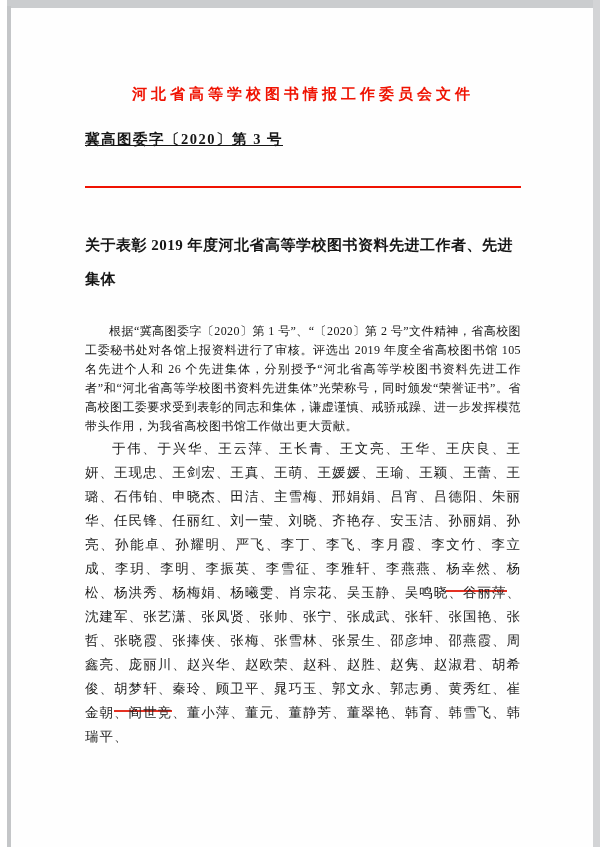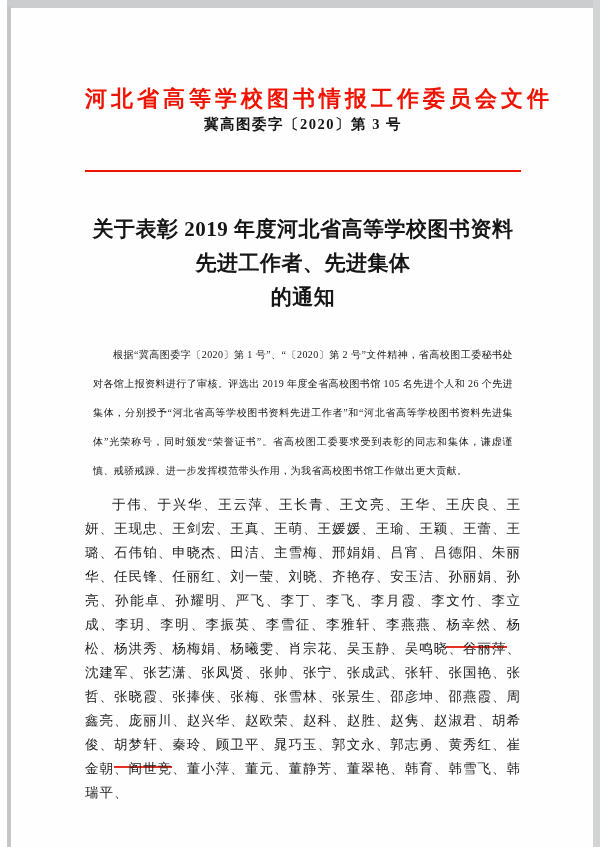--- a/index.html
+++ b/index.html
@@ -14,42 +14,43 @@
   .edge-left{left:7px;top:6px;width:4px;bottom:0;background:#c4c6c8;}
   .edge-right{right:0;top:0;width:7px;bottom:0;background:#d3d4d6;}
   .page{
     position:absolute;left:11px;top:8px;right:7px;bottom:0;
     background:#fefefe;
   }
   .content{padding:0 72px 0 74px;}
 
   .red-head{
     margin:76px 0 0 0;
-    white-space:nowrap;
-    font-size:22px;font-weight:bold;letter-spacing:4px;
+    text-align:center;white-space:nowrap;
+    font-size:15px;font-weight:bold;letter-spacing:4px;
     line-height:1.35;
   }
   .docnum{
-    text-align:center;
+    margin-top:25px;text-align:left;
     font-size:14.5px;font-weight:bold;letter-spacing:1.5px;
     line-height:1.4;
+    text-decoration:underline;
   }
   .red-rule{
     margin:36px 0 0 0;border:none;height:0;
     border-top:2.5px solid #ef1302;
   }
   .doc-title{
-    margin:40px 0 2px 0;text-align:center;
-    font-size:21px;font-weight:bold;letter-spacing:0.5px;
+    margin:40px 0 2px 0;text-align:left;
+    font-size:15px;font-weight:bold;letter-spacing:0.5px;
     line-height:34px;
   }
   .doc-title .t-line{display:block;}
   .body-p{
-    margin:8px;text-align:justify;text-indent:2em;
-    font-size:10px;line-height:29px;letter-spacing:0.4px;
+    margin:0;text-align:justify;text-indent:2em;
+    font-size:12px;line-height:19px;letter-spacing:0.4px;
   }
   .body-p.first{margin-top:26px;}
   .names{
     margin:1px 0 0 0;text-align:justify;text-indent:2em;
     font-size:13.5px;line-height:24px;letter-spacing:1px;
     word-break:break-all;color:#1c1c1c;
   }
   .names span{white-space:normal;}
   .red-underline{
     border-bottom:2.5px solid #e53022;
@@ -68,21 +69,20 @@
     <div class="content">
 
       <h1 class="red-head" style="color:#ef1302">河北省高等学校图书情报工作委员会文件</h1>
 
       <div class="docnum">冀高图委字〔2020〕第 3 号</div>
 
       <hr class="red-rule">
 
       <h2 class="doc-title">
         <span class="t-line">关于表彰 2019 年度河北省高等学校图书资料先进工作者、先进集体</span>
-        <span class="t-line">的通知</span>
       </h2>
 
       <p class="body-p first">根据“冀高图委字〔2020〕第 1 号”、“〔2020〕第 2 号”文件精神，省高校图工委秘书处对各馆上报资料进行了审核。评选出 2019 年度全省高校图书馆 105 名先进个人和 26 个先进集体，分别授予“河北省高等学校图书资料先进工作者”和“河北省高等学校图书资料先进集体”光荣称号，同时颁发“荣誉证书”。省高校图工委要求受到表彰的同志和集体，谦虚谨慎、戒骄戒躁、进一步发挥模范带头作用，为我省高校图书馆工作做出更大贡献。</p>
 
 
       <p class="names"><span>于伟、</span><span>于兴华、</span><span>王云萍、</span><span>王长青、</span><span>王文亮、</span><span>王华、</span><span>王庆良、</span><span>王妍、</span><span>王现忠、</span><span>王剑宏、</span><span>王真、</span><span>王萌、</span><span>王媛媛、</span><span>王瑜、</span><span>王颖、</span><span>王蕾、</span><span>王璐、</span><span>石伟铂、</span><span>申晓杰、</span><span>田洁、</span><span>主雪梅、</span><span>邢娟娟、</span><span>吕宵、</span><span>吕德阳、</span><span>朱丽华、</span><span>任民锋、</span><span>任丽红、</span><span>刘一莹、</span><span>刘晓、</span><span>齐艳存、</span><span>安玉洁、</span><span>孙丽娟、</span><span>孙亮、</span><span>孙能卓、</span><span>孙耀明、</span><span>严飞、</span><span>李丁、</span><span>李飞、</span><span>李月霞、</span><span>李文竹、</span><span>李立成、</span><span>李玥、</span><span>李明、</span><span>李振英、</span><span>李雪征、</span><span>李雅轩、</span><span>李燕燕、</span><span class="red-underline">杨幸然、</span><span>杨松、</span><span>杨洪秀、</span><span>杨梅娟、</span><span>杨曦雯、</span><span>肖宗花、</span><span>吴玉静、</span><span>吴鸣晓、</span><span>谷丽萍、</span><span>沈建军、</span><span>张艺潇、</span><span>张凤贤、</span><span>张帅、</span><span>张宁、</span><span>张成武、</span><span>张轩、</span><span>张国艳、</span><span>张哲、</span><span>张晓霞、</span><span>张捧侠、</span><span>张梅、</span><span>张雪林、</span><span>张景生、</span><span>邵彦坤、</span><span>邵燕霞、</span><span>周鑫亮、</span><span>庞丽川、</span><span>赵兴华、</span><span>赵欧荣、</span><span>赵科、</span><span>赵胜、</span><span>赵隽、</span><span>赵淑君、</span><span>胡希俊、</span><span class="red-underline">胡梦轩、</span><span>秦玲、</span><span>顾卫平、</span><span>晁巧玉、</span><span>郭文永、</span><span>郭志勇、</span><span>黄秀红、</span><span>崔金朝、</span><span>阎世竞、</span><span>董小萍、</span><span>董元、</span><span>董静芳、</span><span>董翠艳、</span><span>韩育、</span><span>韩雪飞、</span><span>韩瑞平、</span></p>
 
     </div>
   </div>
 </div>

